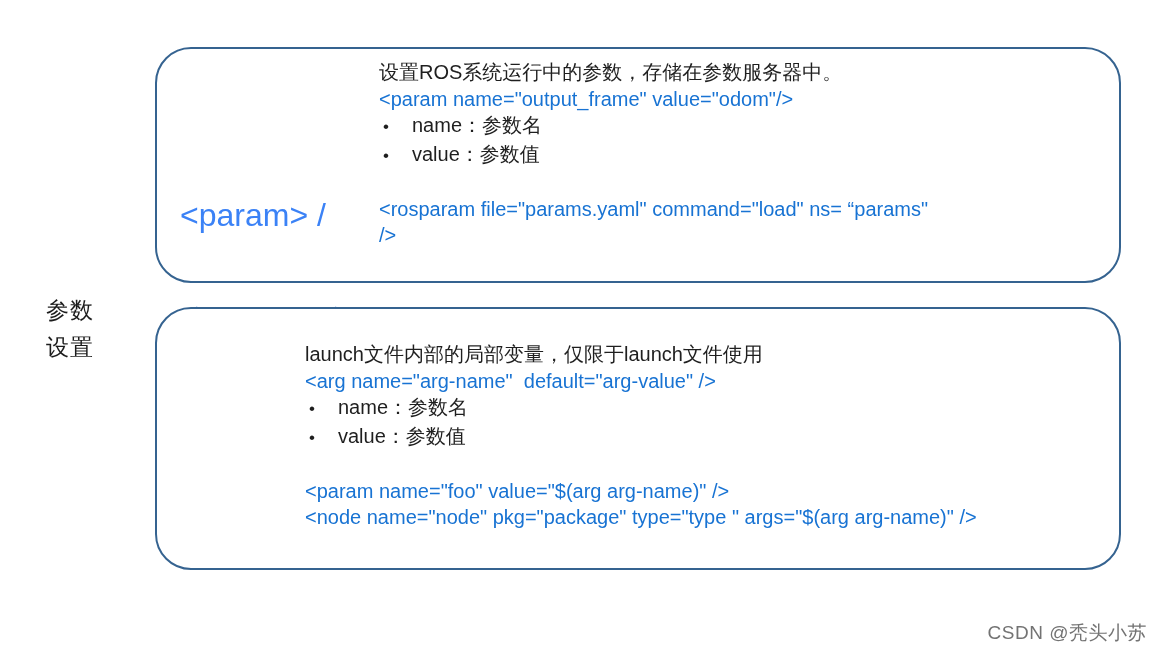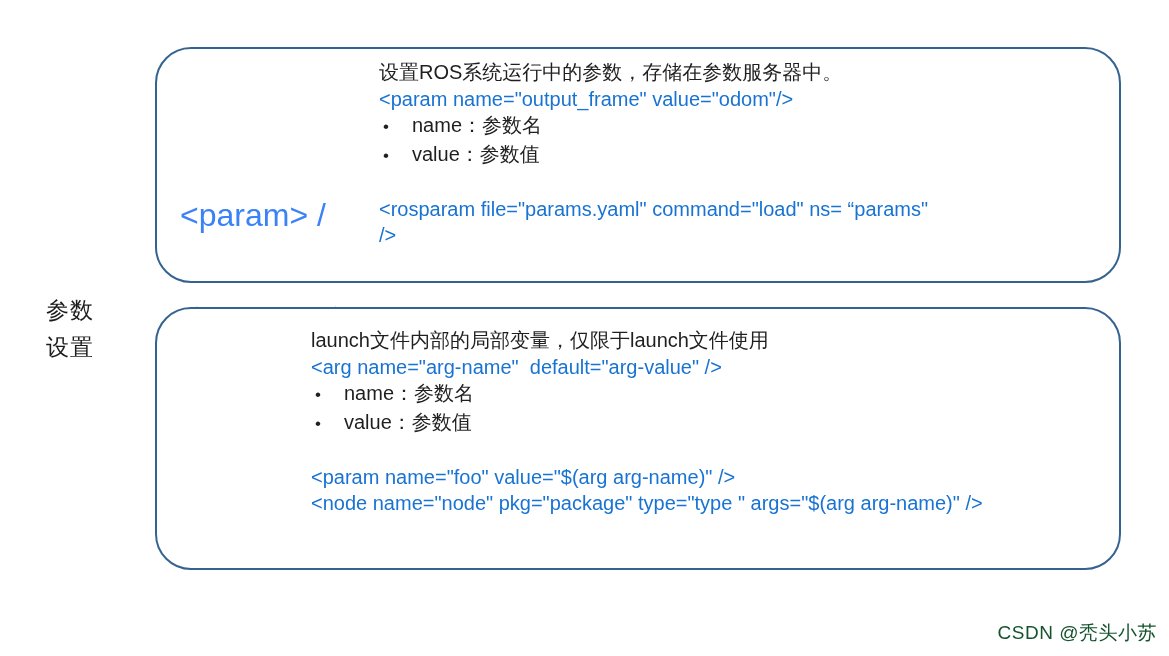--- a/index.html
+++ b/index.html
@@ -19,32 +19,32 @@
   .box2{top:307px;height:263px;}
   .box-tag{
     position:absolute;font-size:32px;line-height:33px;color:#3b82f6;white-space:pre;
   }
   .box1 .box-tag{left:23px;top:84px;}
   .box2 .box-tag{left:28px;top:109px;}
   .box-content{
     position:absolute;font-size:20px;line-height:26.5px;
   }
   .box1 .box-content{left:222px;top:10px;}
-  .box2 .box-content{left:148px;top:18px;margin-left:6px;}
+  .box2 .box-content{left:148px;top:32px;}
   .row{white-space:pre;}
   .row.text{color:#1f1f1f;}
   .row.code{color:#1873d3;}
   .row.spacer{height:26.5px;}
   .row.bullet{color:#1f1f1f;}
   .row.bullet .marker{
     display:inline-block;width:33px;padding-left:4px;box-sizing:border-box;
     font-size:17px;color:#1f1f1f;
   }
   .watermark{
-    position:absolute;right:12px;top:620px;font-size:19px;color:#14532d;
+    position:absolute;right:22px;top:620px;font-size:19px;color:#737373;
     letter-spacing:0.5px;
   }
 </style>
 </head>
 <body>
 
 <div class="canvas">
 
   <div class="side-label">
     <div>参数</div>

